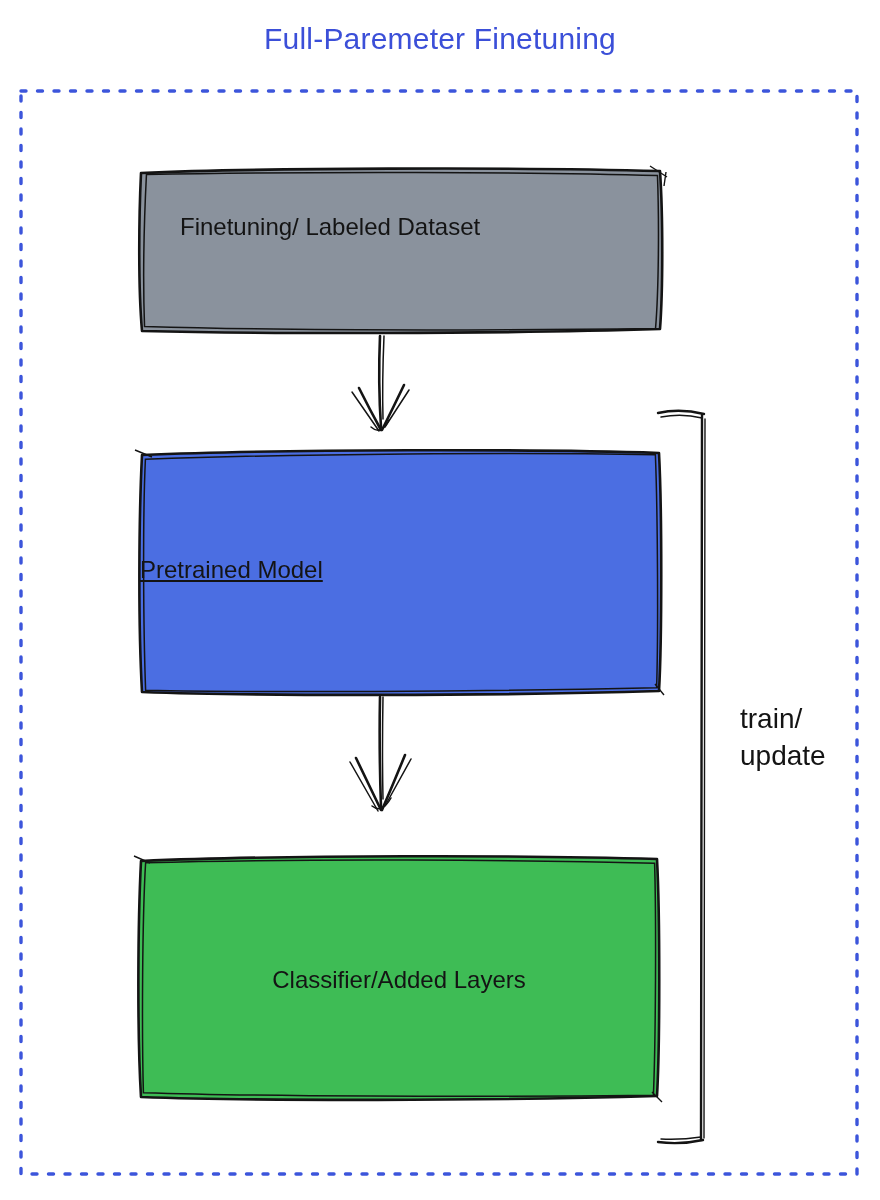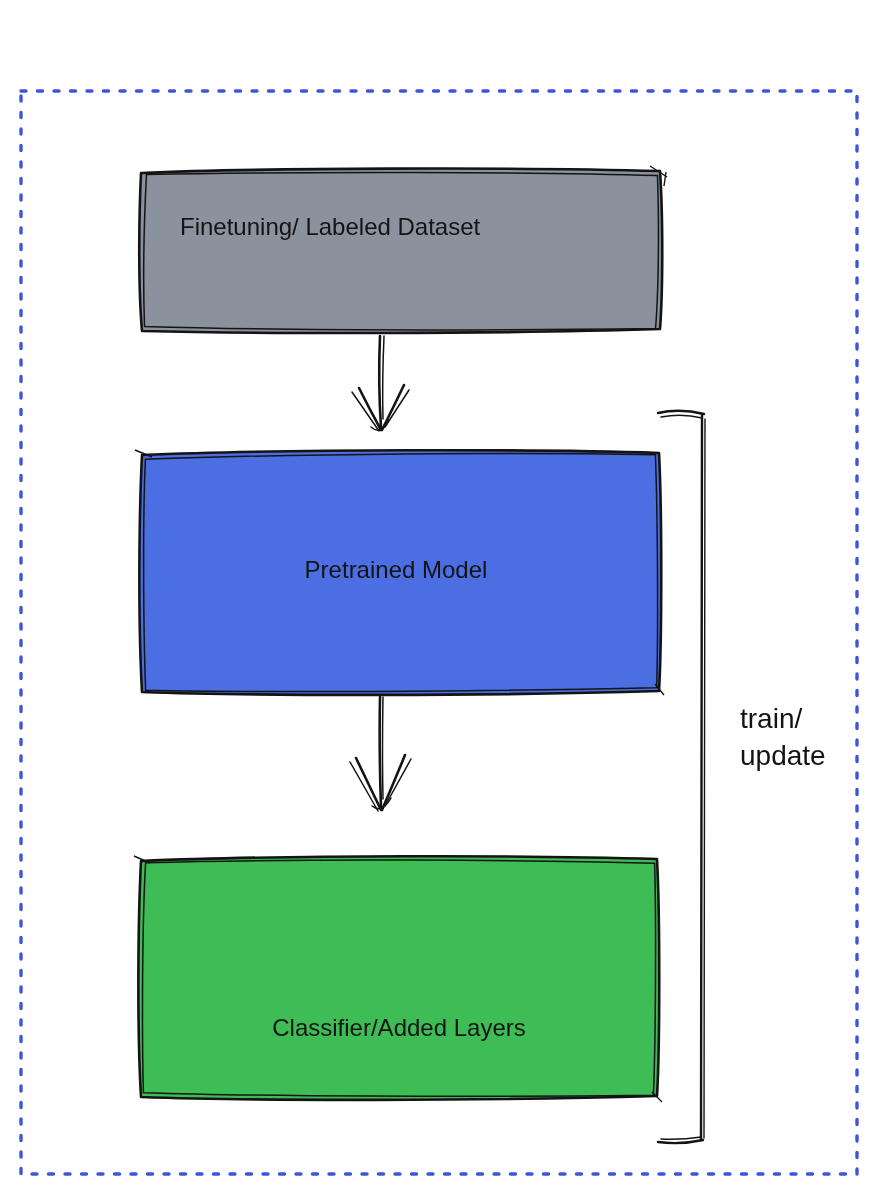--- a/index.html
+++ b/index.html
@@ -23,36 +23,37 @@
   }
   .diagram-svg { position: absolute; left: 0; top: 0; }
   .node-label {
     position: absolute;
     color: #141414;
     font-size: 24px;
     line-height: 36px;
     white-space: nowrap;
   }
   .label-dataset   { left: 180px; top: 209px; }
-  .label-pretrained { left: 140px; top: 552px; width: 512px; text-align: center; }
-  .label-classifier { left: 140px; top: 962px; width: 518px; text-align: center; margin-top: 48px; }
+  .label-pretrained { left: 140px; top: 552px; width: 512px; text-align: left; text-decoration: underline; }
+  .label-classifier { left: 140px; top: 962px; width: 518px; text-align: center; }
   .bracket-label {
     position: absolute;
     left: 740px; top: 700px;
     color: #141414;
     font-size: 28px;
     line-height: 37px;
     white-space: nowrap;
   }
 </style>
 </head>
 <body>
 
 <div class="canvas">
 
+  <div class="title">Full-Paremeter Finetuning</div>
 
   <svg class="diagram-svg" width="880" height="1200" viewBox="0 0 880 1200">
 
     <rect x="21" y="91" width="836" height="1083" fill="none" stroke-width="3.4" stroke-dasharray="5 11.5" stroke-linecap="round" stroke="#3c55db"></rect>
 
     <g>
       <path d="M141 173 C 250 168, 520 167, 660 171 C 663 215, 663 290, 660 329 C 500 334, 260 334, 142 331 C 138 285, 139 215, 141 173 Z" stroke="#141414" stroke-width="2.6" stroke-linejoin="round" fill="#8a929d"></path>
       <path d="M146 176 C 300 172, 540 171, 657 174 C 659 220, 659 288, 656 327 C 480 330, 270 331, 145 328 C 143 280, 144 220, 146 176 Z" fill="none" stroke="#141414" stroke-width="1.5" transform="rotate(0.35 401 250)"></path>
       <path d="M650 166 L 667 177 M 666 172 L 664 186" fill="none" stroke="#141414" stroke-width="1.4"></path>
     </g>

